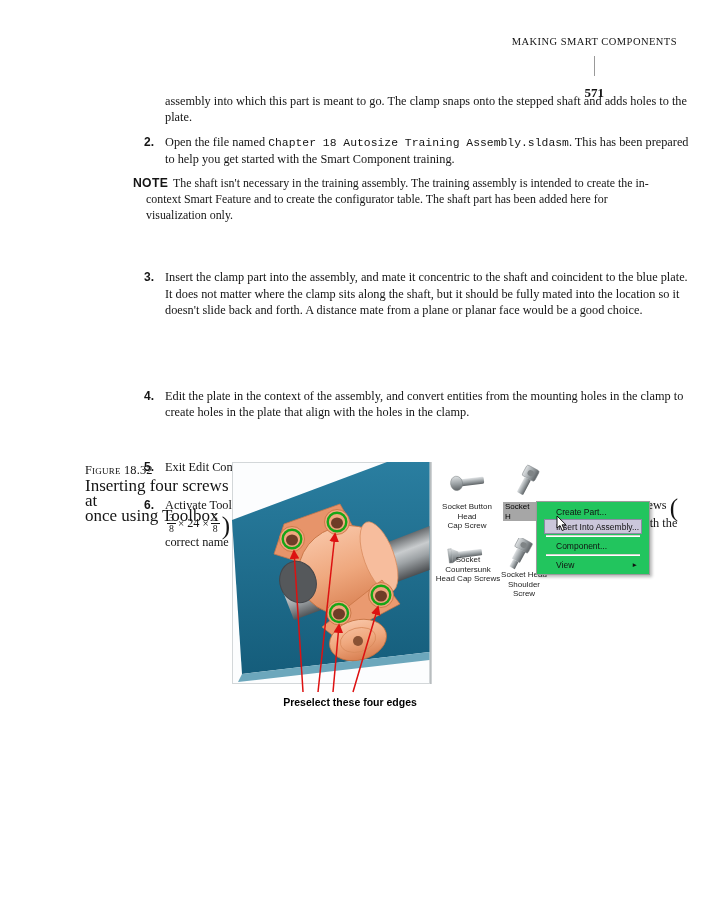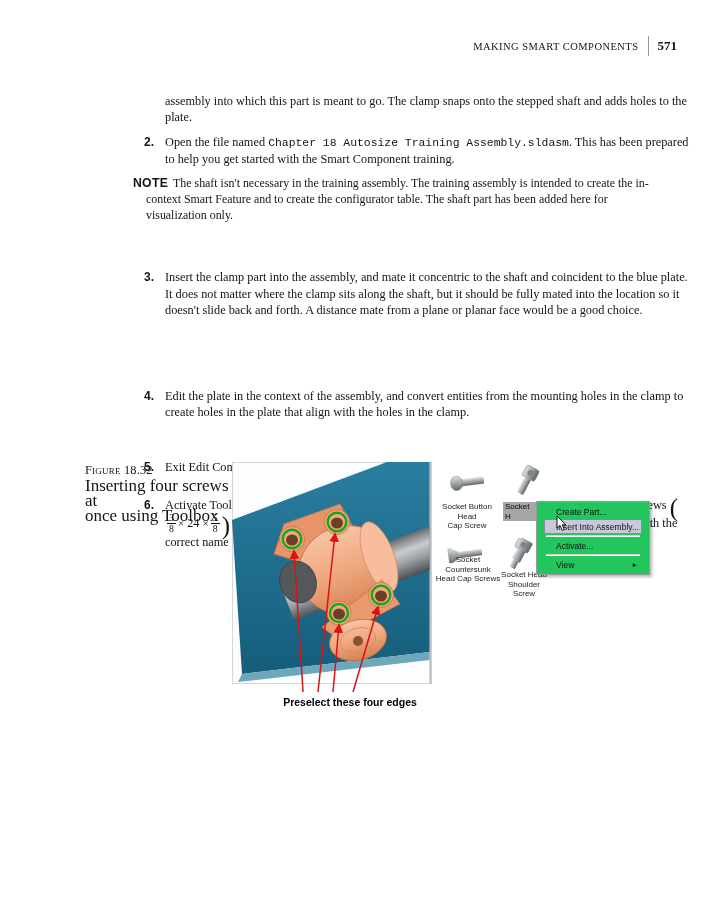--- a/index.html
+++ b/index.html
@@ -1,20 +1,20 @@
 <!DOCTYPE html>
 <html><head>
 <meta charset="utf-8">
 <style>
   html,body{margin:0;padding:0;background:#fff;}
   .page{position:relative;width:717px;height:900px;background:#ffffff;overflow:hidden;
         font-family:"Liberation Serif","DejaVu Serif",serif;color:#141414;}
 
   
-  .hdr{position:absolute;top:36px;right:40px;display:flex;align-items:center;gap:9px;}
+  .hdr{position:absolute;top:36px;right:40px;display:flex;align-items:center;gap:9px;flex-direction:column;}
   .hdr .rt{font-size:10.5px;letter-spacing:.45px;}
   .hdr .rule{width:1px;height:20px;background:#999;}
   .hdr .pn{font-size:13px;font-weight:bold;}
 
   
   .block{position:absolute;left:133px;width:524px;font-size:12.3px;line-height:16.2px;}
   .indent{padding-left:32px;}
   .li{padding-left:32px;position:relative;}
   .li .num{position:absolute;left:11px;top:0;font-family:"Liberation Sans",sans-serif;
            font-weight:bold;font-size:12px;}
@@ -258,21 +258,21 @@
 
       <div class="menu">
         <div class="mi">
           <span>Create Part...</span>
         </div>
         <div class="mi hl">
           <span>Insert Into Assembly...</span>
         </div>
         <div class="msep"></div>
         <div class="mi">
-          <span>Activate...</span>
+          <span>Component...</span>
         </div>
         <div class="msep"></div>
         <div class="mi">
           <span>View</span>
           <span class="subarrow">►</span>
         </div>
       </div>
 
       <svg class="cursor" width="11" height="16" viewBox="0 0 11 16">
         <polygon points="1,0 1,12 4,9.5 6.2,14.5 8.3,13.6 6.1,8.8 10,8.8" fill="#ffffff" stroke="#000000" stroke-width="0.9"></polygon>

